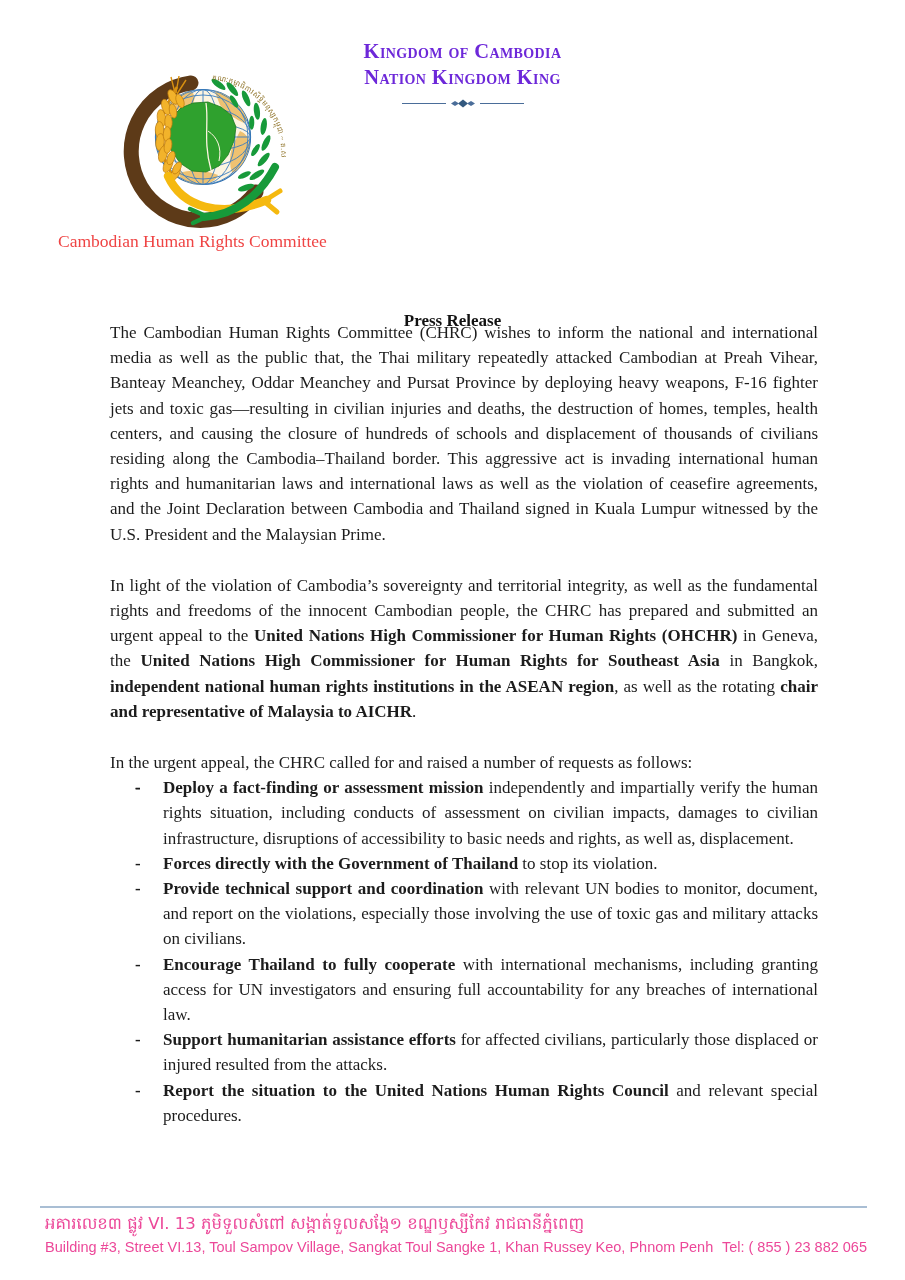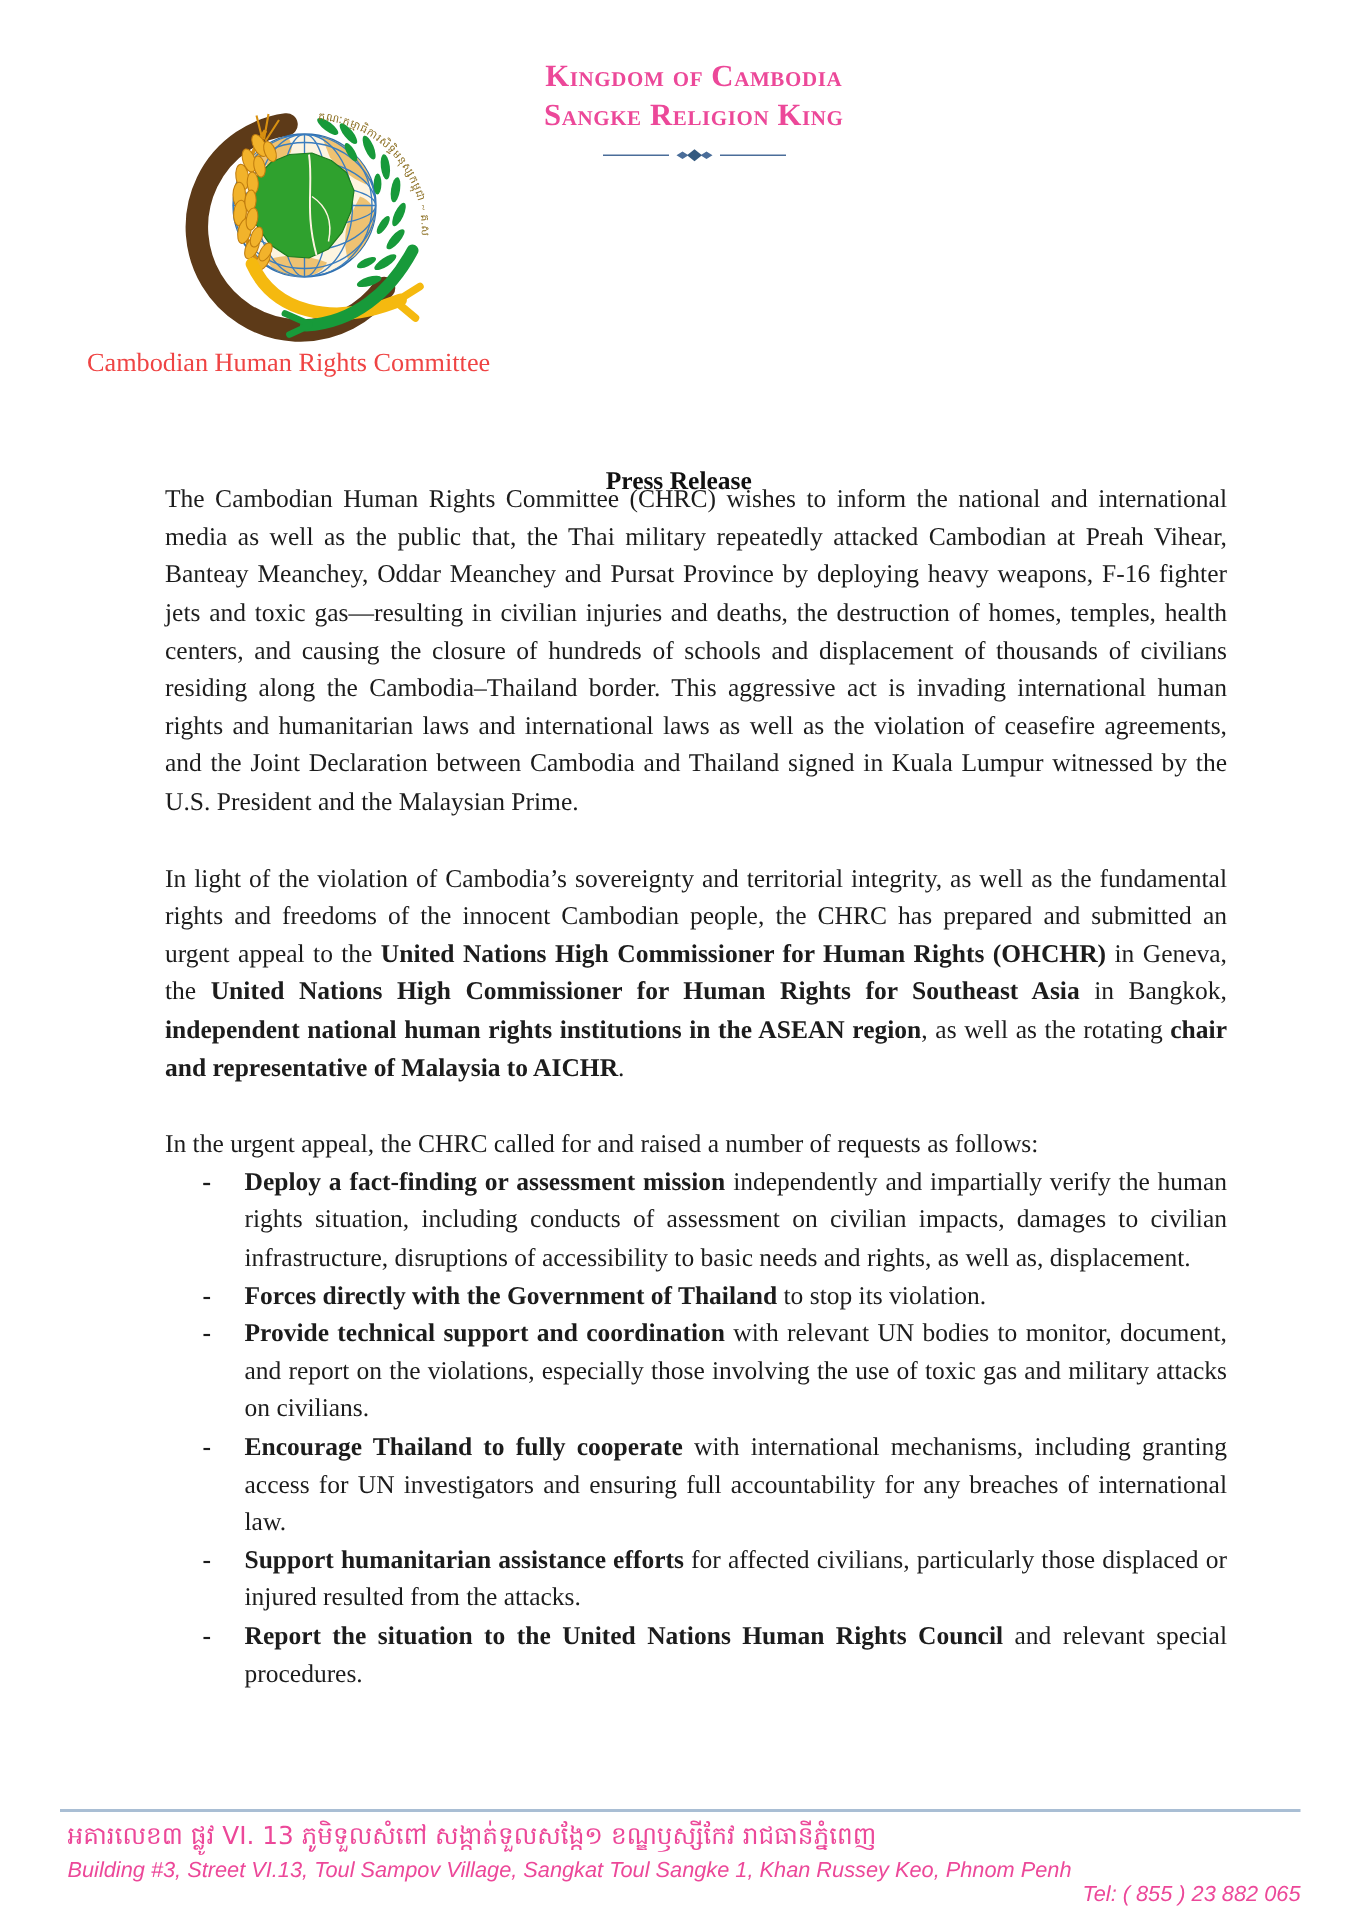--- a/index.html
+++ b/index.html
@@ -5,21 +5,21 @@
   * { margin:0; padding:0; box-sizing:border-box; }
   html,body { background:#ffffff; }
   body {
     width:905px; height:1280px; position:relative; overflow:hidden;
     font-family:"Liberation Serif","DejaVu Serif",serif;
     color:#1c1c1c;
   }
   
   .header-center {
     position:absolute; top:38px; left:20px; right:0;
-    text-align:center; color:#ec4899;
+    text-align:center; color:#6d28d9;
   }
   .header-line {
     font-variant:small-caps; font-weight:bold;
     font-size:20.5px; line-height:26px; letter-spacing:0.4px;
   }
   .orn { margin:9px auto 0; width:130px; display:flex; align-items:center; justify-content:center; }
   .orn-line { flex:0 0 44px; height:1px; background:#4a6d99; }
   .orn-knot { margin:0 2px; display:block; }
   
   .logo { position:absolute; left:118px; top:73px; width:170px; height:158px; }
@@ -47,30 +47,30 @@
     position:absolute; left:40px; right:38px; top:1206px;
     border-top:2px solid #a9bed4; color:#ec4899;
   }
   .footer-khmer {
     margin:4px 0 0 5px; font-size:16.5px; line-height:24px;
     font-family:"DejaVu Sans","Liberation Sans",sans-serif;
   }
   .footer-eng {
     margin:3px 0 0 5px; display:flex; align-items:baseline;
     font-family:"Liberation Sans","DejaVu Sans",sans-serif;
-    font-style:italic; font-size:14.5px;flex-direction:column;
+    font-size:14.5px;
   }
   .footer-tel { margin-left:auto; }
 </style>
 </head>
 <body>
 
 <div class="header-center">
   <div class="header-line">Kingdom of Cambodia</div>
-  <div class="header-line">Sangke Religion King</div>
+  <div class="header-line">Nation Kingdom King</div>
   <div class="orn">
     <span class="orn-line"></span>
     <svg class="orn-knot" width="30" height="9" viewBox="0 0 30 9">
       <polygon points="15,0.5 20,4.5 15,8.5 10,4.5" fill="#33597f"></polygon>
       <polygon points="7,2 11,4.5 7,7 3,4.5" fill="#4a6d99"></polygon>
       <polygon points="23,2 27,4.5 23,7 19,4.5" fill="#4a6d99"></polygon>
     </svg>
     <span class="orn-line"></span>
   </div>
 </div>

